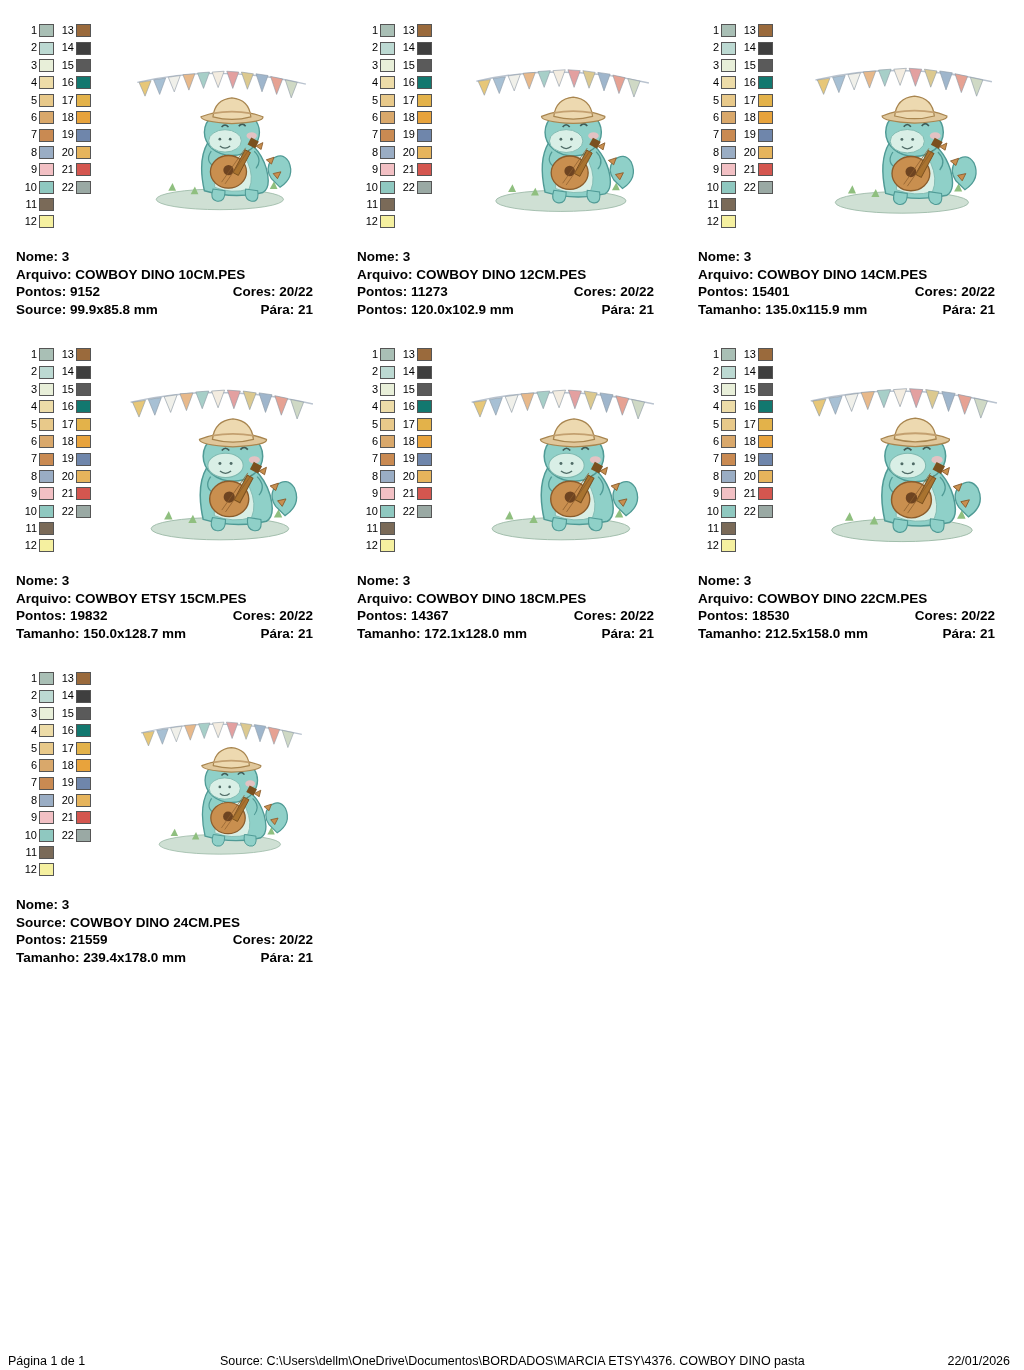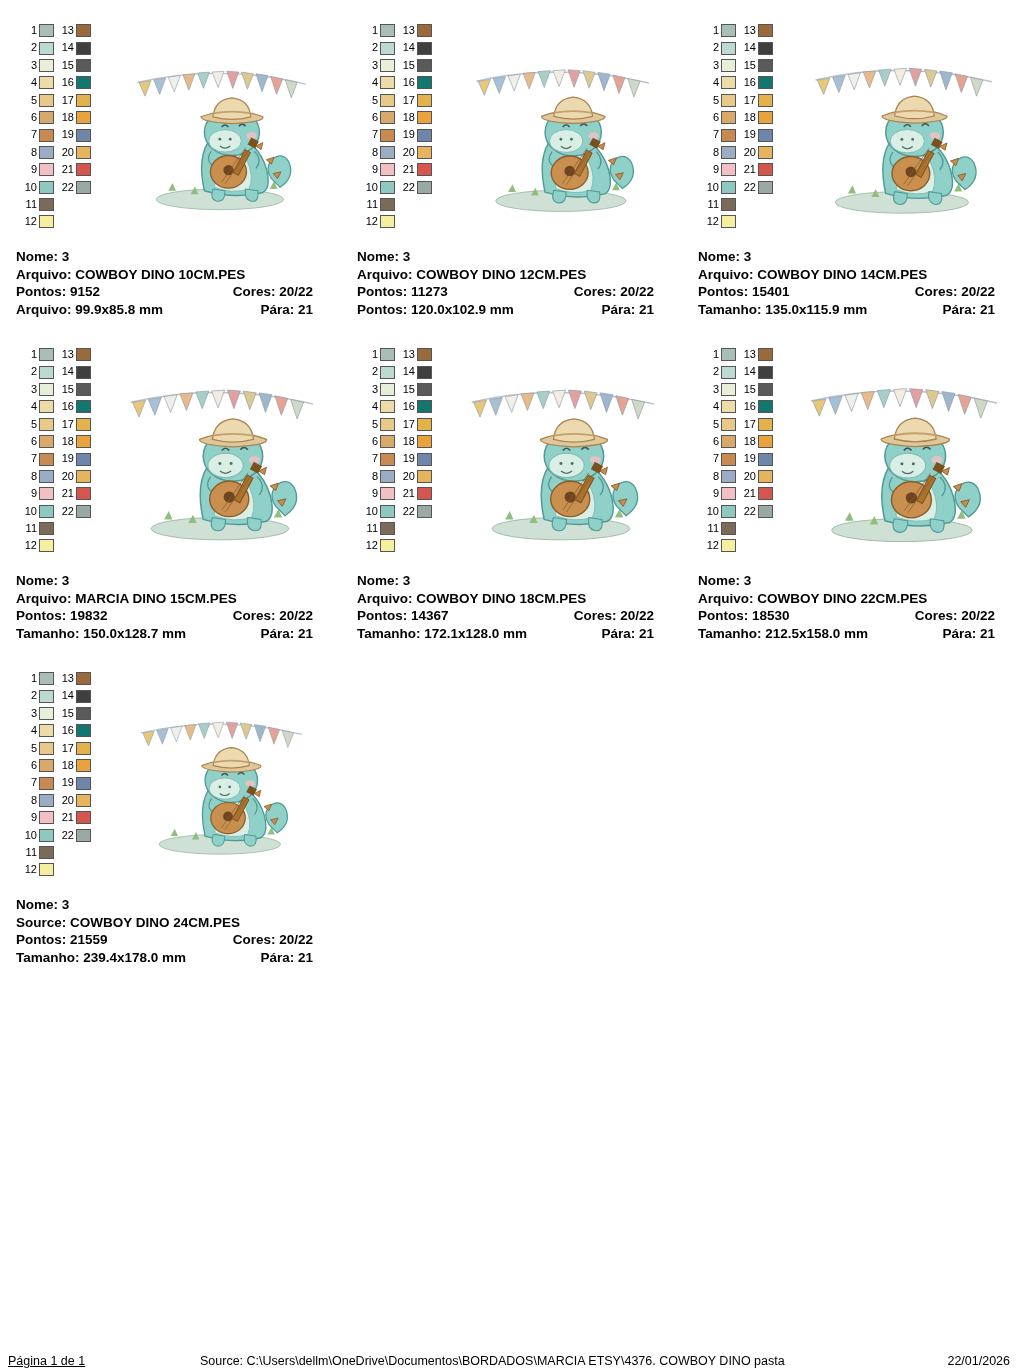--- a/index.html
+++ b/index.html
@@ -90,22 +90,22 @@
   .info .line span.l { white-space: nowrap; }
   .info .line span.r { white-space: nowrap; padding-right: 14px; }
   .footer {
     position: absolute;
     left: 0;
     bottom: 16px;
     width: 1024px;
     font-size: 12.5px;
     color: #000;
   }
-  .footer .fl { position: absolute; left: 8px; text-decoration: underline; }
-  .footer .fc { position: absolute; left: 200px; }
+  .footer .fl { position: absolute; left: 8px; }
+  .footer .fc { position: absolute; left: 220px; }
   .footer .fr { position: absolute; right: 14px; }
 </style>
 </head>
 <body>
 
 <div class="page">
   <div class="grid" id="grid">
   <div class="cell">
     <div class="design-area">
       <div class="chart">
@@ -271,21 +271,21 @@
             <span class="l">Nome: 3</span>
           </div>
       <div class="line">
             <span class="l">Arquivo: COWBOY DINO 10CM.PES</span>
           </div>
       <div class="line">
         <span class="l">Pontos: 9152</span>
         <span class="r">Cores: 20/22</span>
       </div>
       <div class="line">
-        <span class="l">Arquivo: 99.9x85.8 mm</span>
+        <span class="l">Source: 99.9x85.8 mm</span>
         <span class="r">Pára: 21</span>
       </div>
     </div>
   </div>
   <div class="cell">
     <div class="design-area">
       <div class="chart">
             <div class="chart-row">
       <div class="chart-num">1</div>
       <div class="swatch" style="background:#a9bfb5"></div>
@@ -795,21 +795,21 @@
       </g>
     </g>
   </svg>
           </div>
     </div>
     <div class="info">
       <div class="line">
             <span class="l">Nome: 3</span>
           </div>
       <div class="line">
-            <span class="l">Arquivo: MARCIA DINO 15CM.PES</span>
+            <span class="l">Arquivo: COWBOY ETSY 15CM.PES</span>
           </div>
       <div class="line">
         <span class="l">Pontos: 19832</span>
         <span class="r">Cores: 20/22</span>
       </div>
       <div class="line">
         <span class="l">Tamanho: 150.0x128.7 mm</span>
         <span class="r">Pára: 21</span>
       </div>
     </div>

